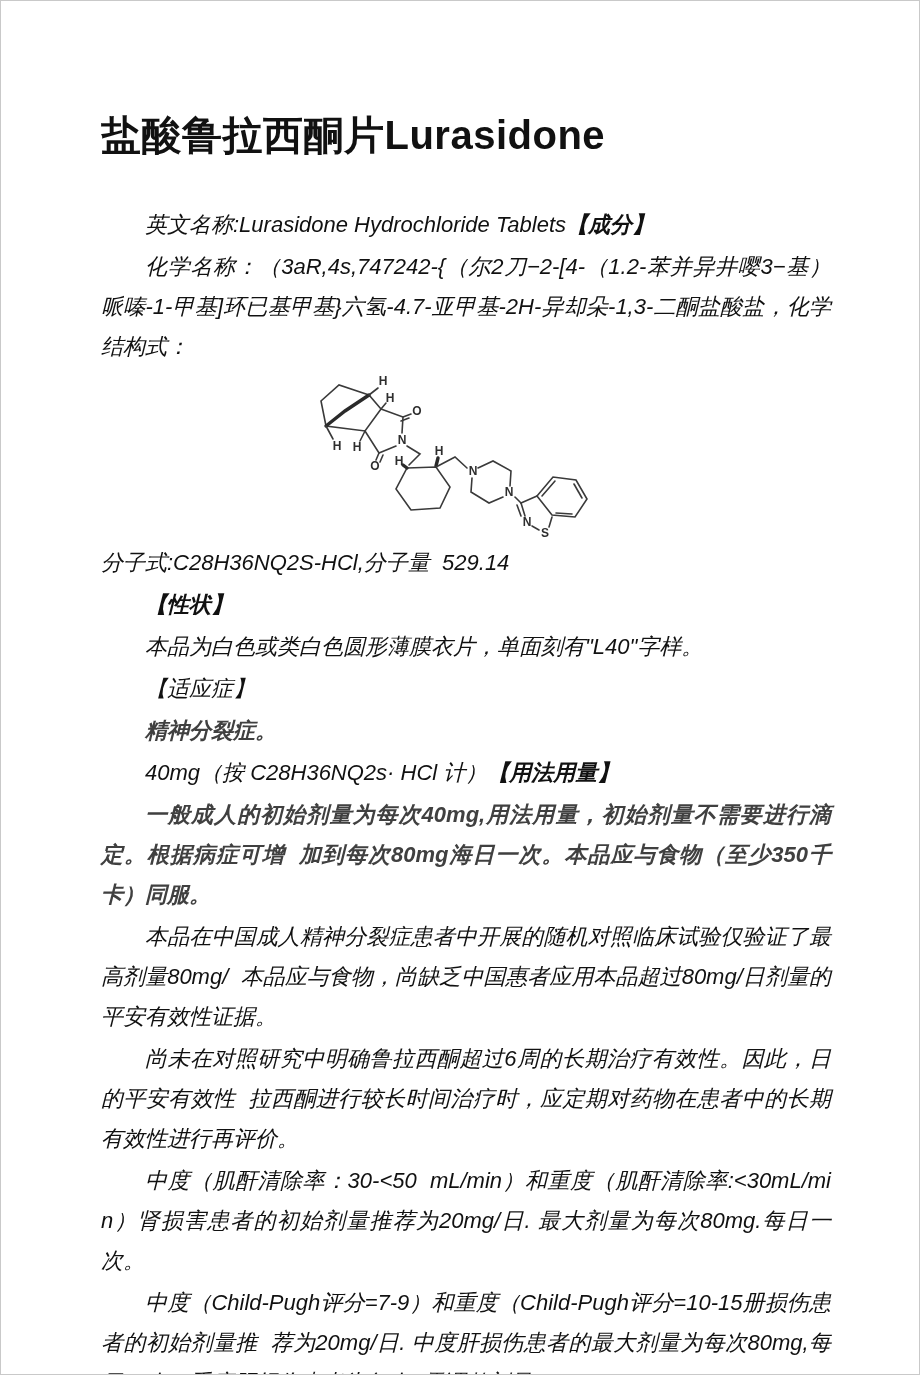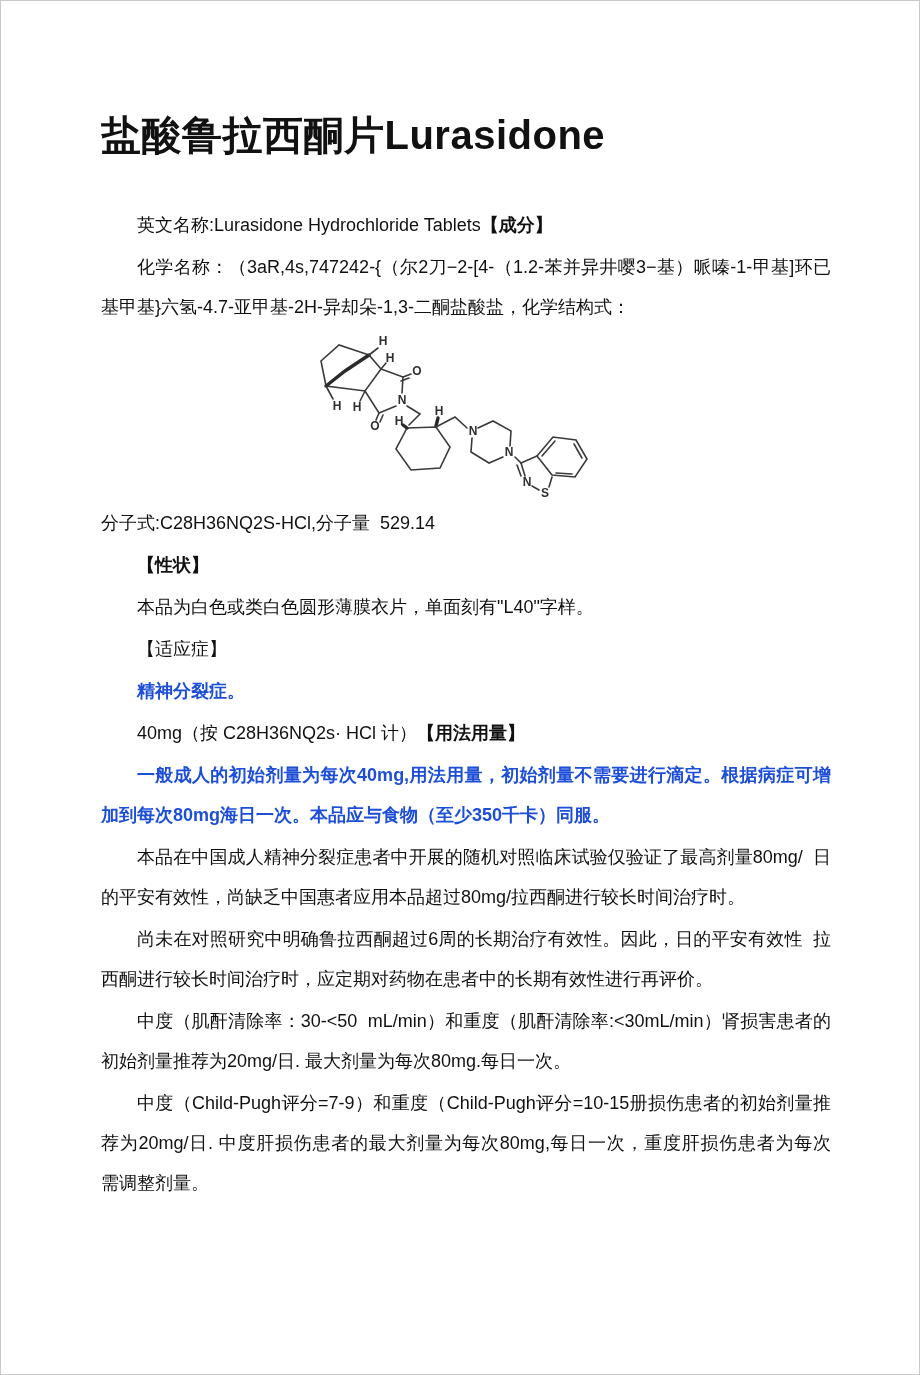--- a/index.html
+++ b/index.html
@@ -15,31 +15,32 @@
   .content{padding:0 88px 0 100px;}
   .doc-title{
     margin:110px 0 0 0;
     text-align:left;
     font-size:40px;
     font-weight:700;
     letter-spacing:.5px;
     line-height:1.2;
   }
   p.line{
-    font-size:18px;
+    font-size:22px;
     line-height:40px;
     margin:2px 0;
     text-align:justify;
     white-space:pre-wrap;
     word-break:break-all;
+    font-style:italic;
   }
   p.first{margin-top:46px;}
   .indent{text-indent:2em;}
   .bold{font-weight:700;}
-  .red{color:#1d4ed8;font-weight:700;}
+  .red{color:#404040;font-weight:700;}
   .structure-figure{
     margin:0 0 0 198px;
     width:322px;
     height:172px;
   }
   .structure-figure svg{display:block;}
   .atom{
     font-family:"Liberation Sans","DejaVu Sans",sans-serif;
     font-size:12px;
     font-weight:700;
@@ -125,21 +126,21 @@
 
   <p class="line indent">【适应症】</p>
 
   <p class="line indent red">精神分裂症。</p>
 
 
   <p class="line indent"><span>40mg（按 C28H36NQ2s· HCl 计）</span><span class="bold">【用法用量】</span></p>
 
   <p class="line indent red">一般成人的初始剂量为每次40mg,用法用量，初始剂量不需要进行滴定。根据病症可增  加到每次80mg海日一次。本品应与食物（至少350千卡）同服。</p>
 
-  <p class="line indent">本品在中国成人精神分裂症患者中开展的随机对照临床试验仅验证了最高剂量80mg/  日的平安有效性，尚缺乏中国惠者应用本品超过80mg/拉西酮进行较长时间治疗时。</p>
+  <p class="line indent">本品在中国成人精神分裂症患者中开展的随机对照临床试验仅验证了最高剂量80mg/  本品应与食物，尚缺乏中国惠者应用本品超过80mg/日剂量的平安有效性证据。</p>
 
   <p class="line indent">尚未在对照研究中明确鲁拉西酮超过6周的长期治疗有效性。因此，日的平安有效性  拉西酮进行较长时间治疗时，应定期对药物在患者中的长期有效性进行再评价。</p>
 
   <p class="line indent">中度（肌酐清除率：30-&lt;50  mL/min）和重度（肌酐清除率:&lt;30mL/min）肾损害患者的初始剂量推荐为20mg/日. 最大剂量为每次80mg.每日一次。</p>
 
   <p class="line indent">中度（Child-Pugh评分=7-9）和重度（Child-Pugh评分=10-15册损伤患者的初始剂量推  荐为20mg/日. 中度肝损伤患者的最大剂量为每次80mg,每日一次，重度肝损伤患者为每次  需调整剂量。</p>
 
 
 </div>
 

